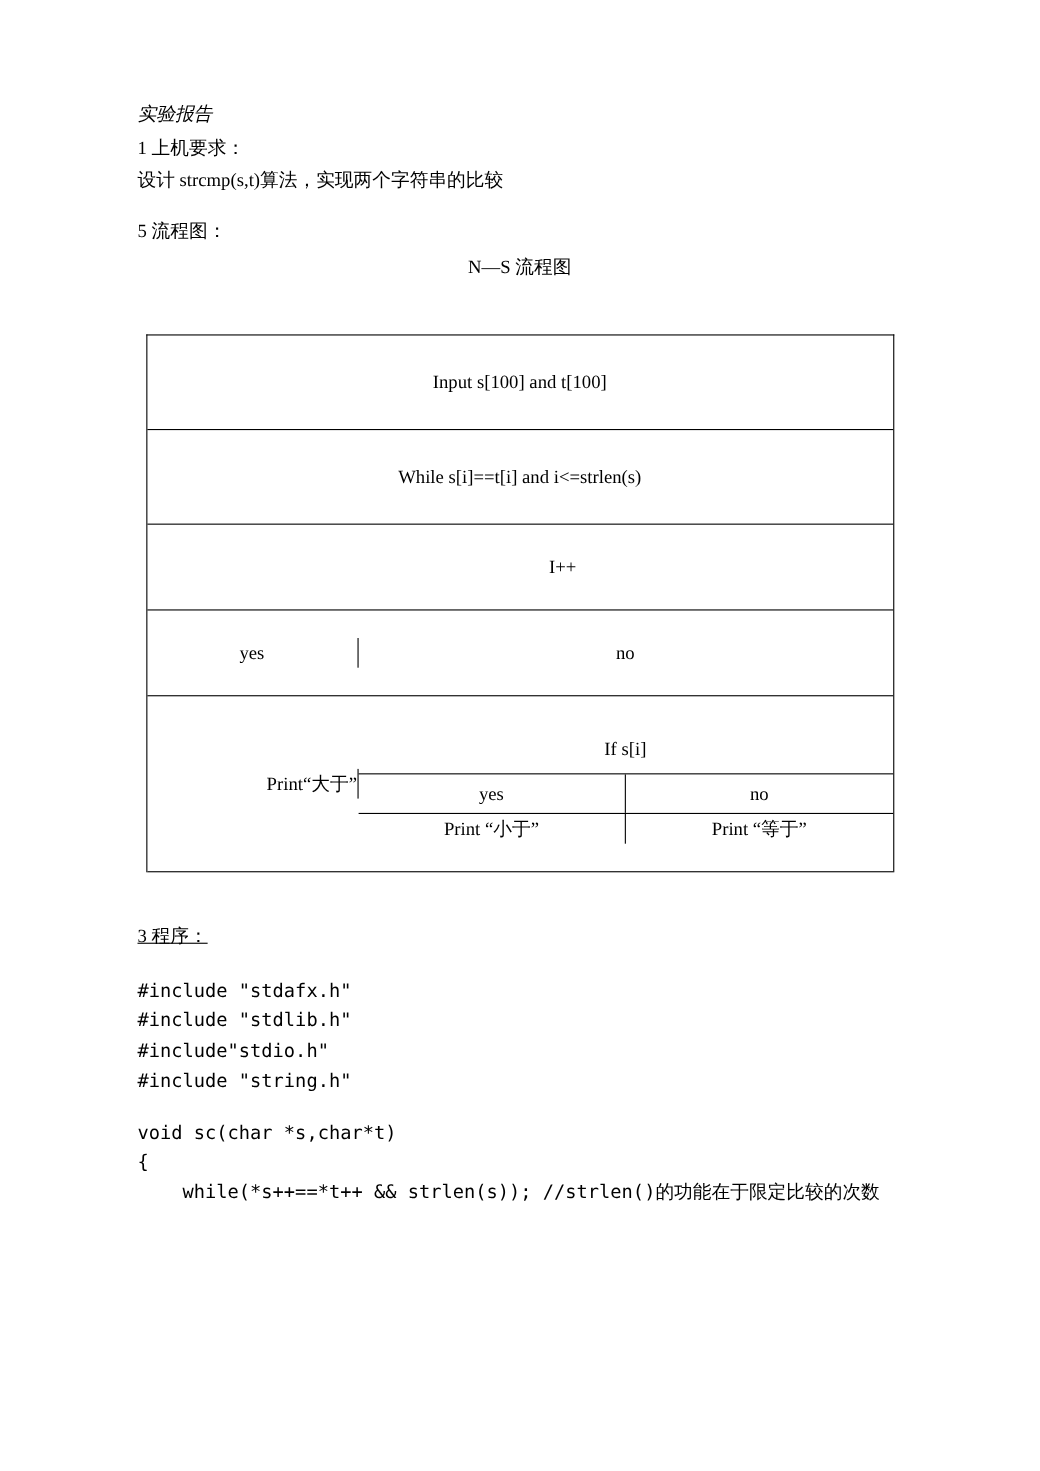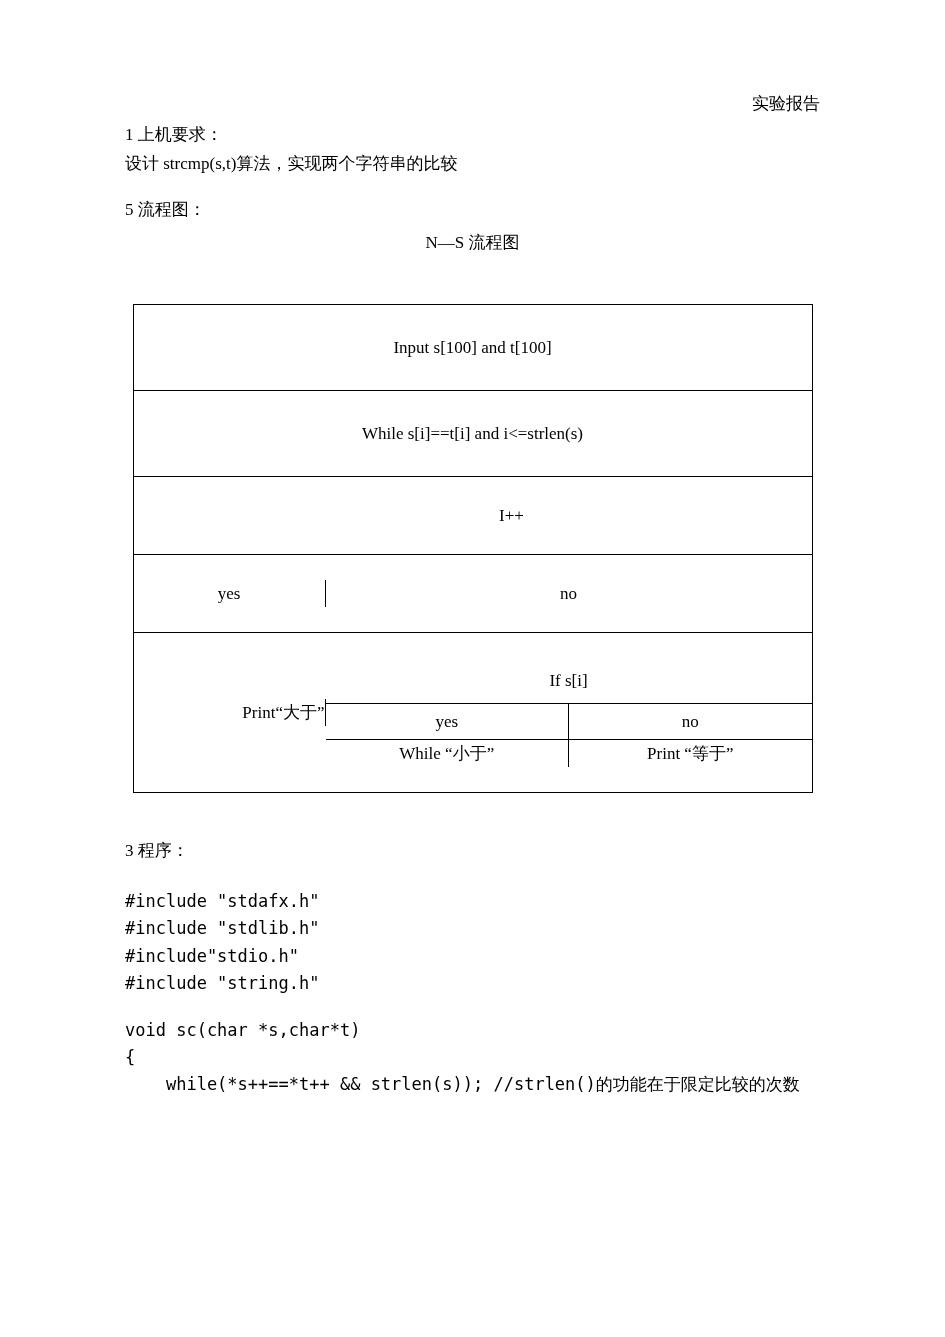--- a/index.html
+++ b/index.html
@@ -12,22 +12,23 @@
       width: 945px;
       height: 1337px;
       font-family: "SimSun", "宋体", serif;
       position: relative;
       padding: 90px 125px 0 125px;
       color: #000000;
       font-size: 17px;
       line-height: 1.6;
     }
     .title-center {
-      text-align: right;
+      text-align: left;
       margin-bottom: 4px;
+      font-style: italic;
     }
     .section-label {
       margin-bottom: 2px;
     }
     .desc-line {
       margin-bottom: 18px;
     }
     .ns-title {
       text-align: center;
       margin-top: 6px;
@@ -142,20 +143,21 @@
       flex: 1;
       display: flex;
       align-items: center;
       justify-content: center;
     }
     .code-section {
       margin-top: 44px;
     }
     .code-heading {
       margin-bottom: 24px;
+      text-decoration: underline;
     }
     .code-line {
       white-space: pre;
       font-family: "SimSun", "宋体", monospace;
     }
     .code-spacer {
       height: 20px;
     }
   </style>
 </head>
@@ -201,21 +203,21 @@
       <div class="sub-yesno">
         <div class="sub-yes">
           <span>yes</span>
         </div>
         <div class="sub-no">
           <span>no</span>
         </div>
       </div>
       <div class="sub-print">
         <div class="print-yes">
-          <span>While “小于”</span>
+          <span>Print “小于”</span>
         </div>
         <div class="print-no">
           <span>Print “等于”</span>
         </div>
       </div>
     </div>
   </div>
 </div>
 
 <div class="code-section">

